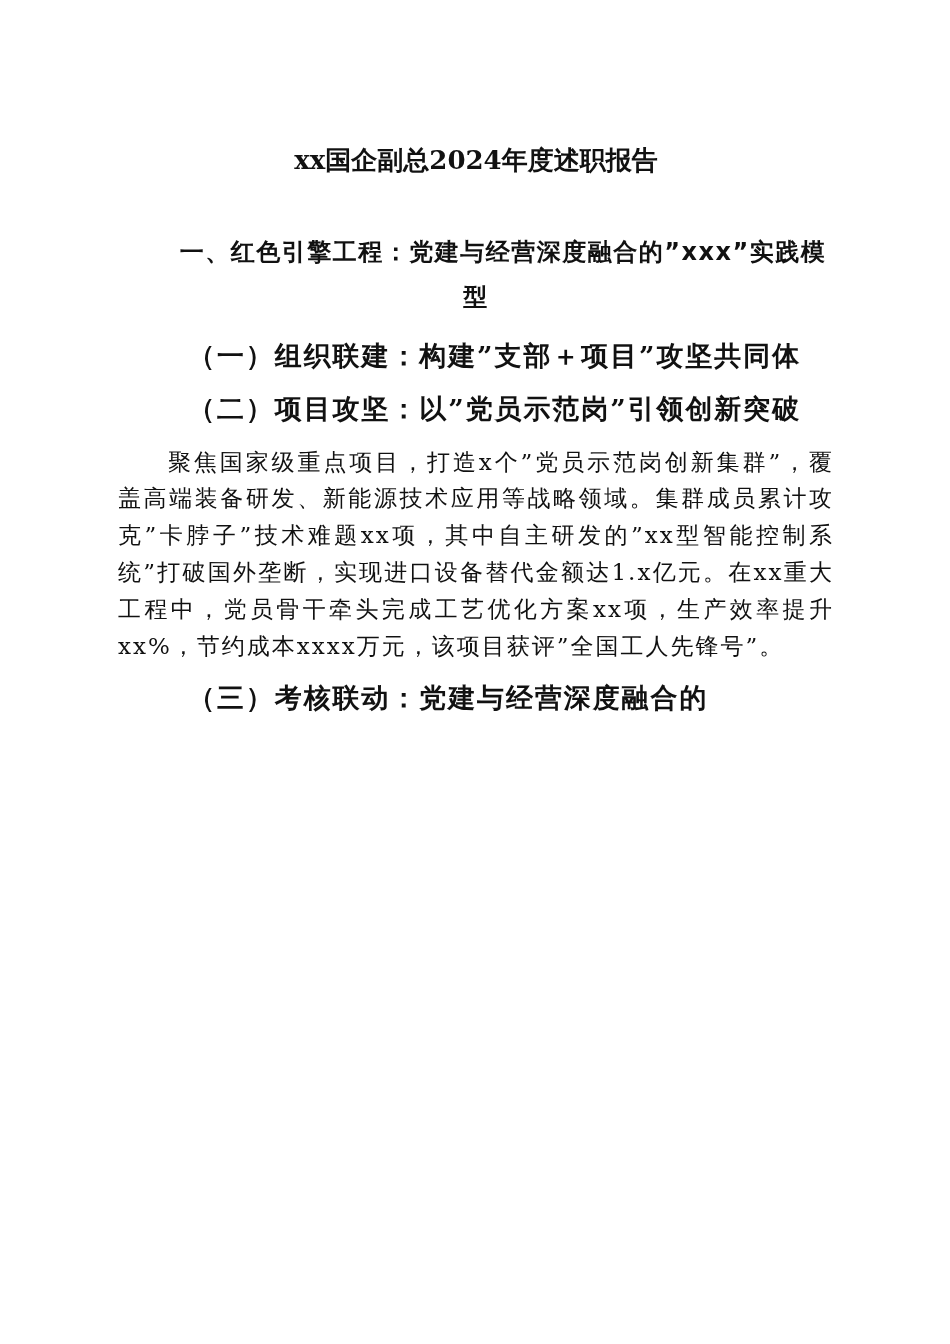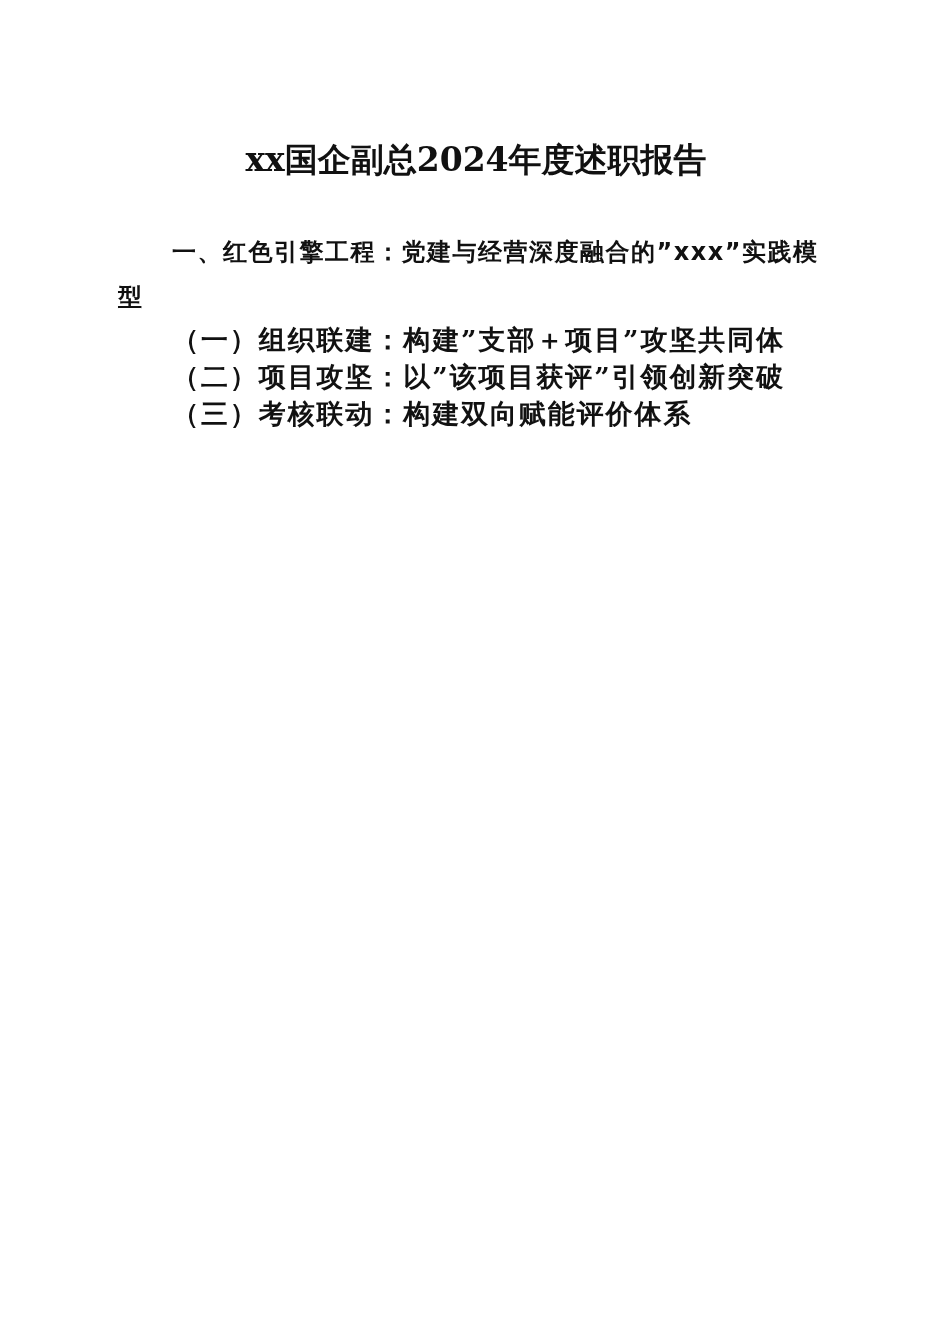--- a/index.html
+++ b/index.html
@@ -21,49 +21,50 @@
       width: 716px;
     }
     .title {
       position: absolute;
       top: 136px;
       left: 0;
       width: 716px;
       text-align: center;
       font-family: "DejaVu Serif", "Liberation Serif", serif;
       font-weight: bold;
-      font-size: 33px;
+      font-size: 26px;
       line-height: 48px;
       letter-spacing: 0px;
       margin: 0;
     }
     .h1 {
       position: absolute;
       top: 230px;
       left: 0;
       width: 716px;
       font-family: "DejaVu Sans", "Liberation Sans", sans-serif;
       font-size: 24px;
       line-height: 45px;
       text-indent: 54px;
       letter-spacing: 1.5px;
       margin: 0;
+      text-align: center;
     }
     .body {
       position: absolute;
       top: 322px;
       left: 0;
       width: 716px;
       font-family: "DejaVu Serif", "Liberation Serif", serif;
       font-size: 23px;
       line-height: 36.8px;
       letter-spacing: 2px;
     }
     .h2 {
-      margin: 0;
+      margin: 16px;
       text-indent: 54px;
       font-family: "DejaVu Serif", "Liberation Serif", serif;
       letter-spacing: 2px;
     }
     .para {
       margin: 0;
       text-indent: 50px;
       text-align: justify;
     }
   </style>
@@ -71,17 +72,18 @@
 <body>
 
 <div class="page">
   <h1 class="title">xx国企副总2024年度述职报告</h1>
 
   <h2 class="h1">一、红色引擎工程：党建与经营深度融合的”xxx”实践模型</h2>
 
   <div class="body">
     <h3 class="h2">（一）组织联建：构建”支部＋项目”攻坚共同体</h3>
 
-    <h3 class="h2">（二）项目攻坚：以”该项目获评”引领创新突破</h3>
+    <h3 class="h2">（二）项目攻坚：以”党员示范岗”引领创新突破</h3>
+    <p class="para">聚焦国家级重点项目，打造x个”党员示范岗创新集群”，覆盖高端装备研发、新能源技术应用等战略领域。集群成员累计攻克”卡脖子”技术难题xx项，其中自主研发的”xx型智能控制系统”打破国外垄断，实现进口设备替代金额达1.x亿元。在xx重大工程中，党员骨干牵头完成工艺优化方案xx项，生产效率提升xx%，节约成本xxxx万元，该项目获评”全国工人先锋号”。</p>
 
-    <h3 class="h2">（三）考核联动：构建双向赋能评价体系</h3>
+    <h3 class="h2">（三）考核联动：党建与经营深度融合的</h3>
   </div>
 </div>
 
 </body></html>

